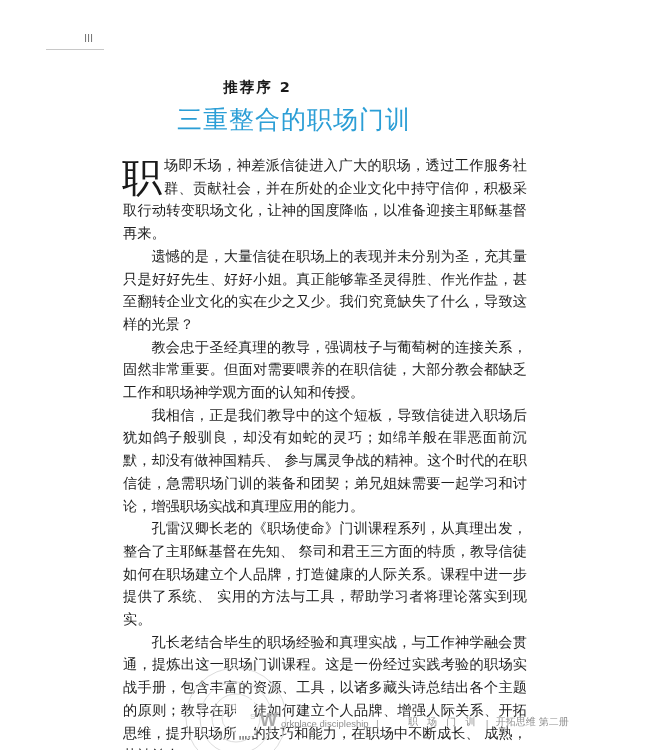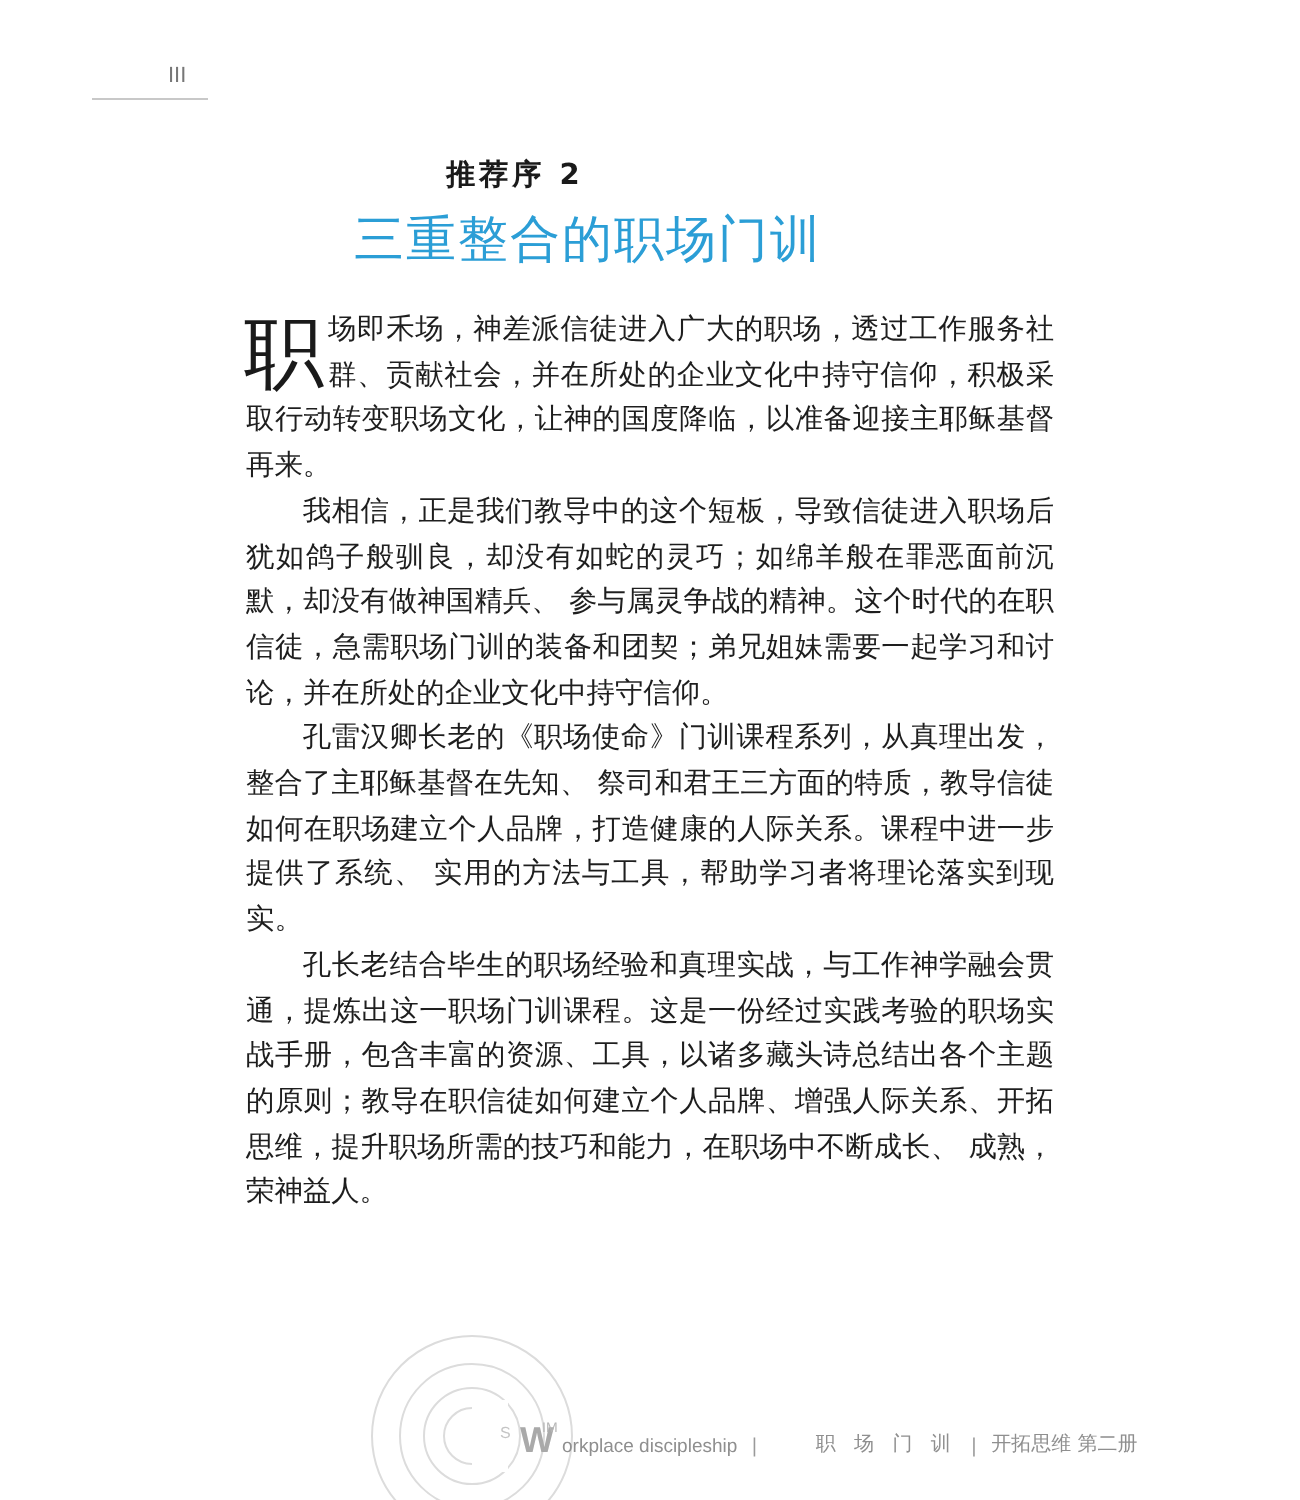--- a/index.html
+++ b/index.html
@@ -50,21 +50,23 @@
 <body>
 
 <div class="page-num">III</div>
 <div class="page-rule"></div>
 
 <div class="subtitle">推荐序 2</div>
 <div class="title">三重整合的职场门训</div>
 
 <div class="body">
   <p class="first"><span class="dropcap">职</span><span>场即禾场，神差派信徒进入广大的职场，透过工作服务社群、贡献社会，并在所处的企业文化中持守信仰，积极采取行动转变职场文化，让神的国度降临，以准备迎接主耶稣基督再来。</span></p>
-  <p>我相信，正是我们教导中的这个短板，导致信徒进入职场后犹如鸽子般驯良，却没有如蛇的灵巧；如绵羊般在罪恶面前沉默，却没有做神国精兵、 参与属灵争战的精神。这个时代的在职信徒，急需职场门训的装备和团契；弟兄姐妹需要一起学习和讨论，并在所处的企业文化中持守信仰。</p>
+  <p>遗憾的是，大量信徒在职场上的表现并未分别为圣，充其量只是好好先生、好好小姐。真正能够靠圣灵得胜、作光作盐，甚至翻转企业文化的实在少之又少。我们究竟缺失了什么，导致这样的光景？</p>
+  <p>教会忠于圣经真理的教导，强调枝子与葡萄树的连接关系，固然非常重要。但面对需要喂养的在职信徒，大部分教会都缺乏工作和职场神学观方面的认知和传授。</p>
+  <p>我相信，正是我们教导中的这个短板，导致信徒进入职场后犹如鸽子般驯良，却没有如蛇的灵巧；如绵羊般在罪恶面前沉默，却没有做神国精兵、 参与属灵争战的精神。这个时代的在职信徒，急需职场门训的装备和团契；弟兄姐妹需要一起学习和讨论，增强职场实战和真理应用的能力。</p>
   <p>孔雷汉卿长老的《职场使命》门训课程系列，从真理出发，整合了主耶稣基督在先知、 祭司和君王三方面的特质，教导信徒如何在职场建立个人品牌，打造健康的人际关系。课程中进一步提供了系统、 实用的方法与工具，帮助学习者将理论落实到现实。</p>
   <p>孔长老结合毕生的职场经验和真理实战，与工作神学融会贯通，提炼出这一职场门训课程。这是一份经过实践考验的职场实战手册，包含丰富的资源、工具，以诸多藏头诗总结出各个主题的原则；教导在职信徒如何建立个人品牌、增强人际关系、开拓思维，提升职场所需的技巧和能力，在职场中不断成长、 成熟，荣神益人。</p>
 </div>
 
 <svg class="footer-circles" viewBox="0 0 650 750" width="650" height="750">
   <g fill="none" stroke="#dcdcdc" stroke-width="1">
     <circle cx="236" cy="718" r="14"></circle>
     <circle cx="236" cy="718" r="24"></circle>
     <circle cx="236" cy="718" r="36"></circle>
     <circle cx="236" cy="718" r="50"></circle>

